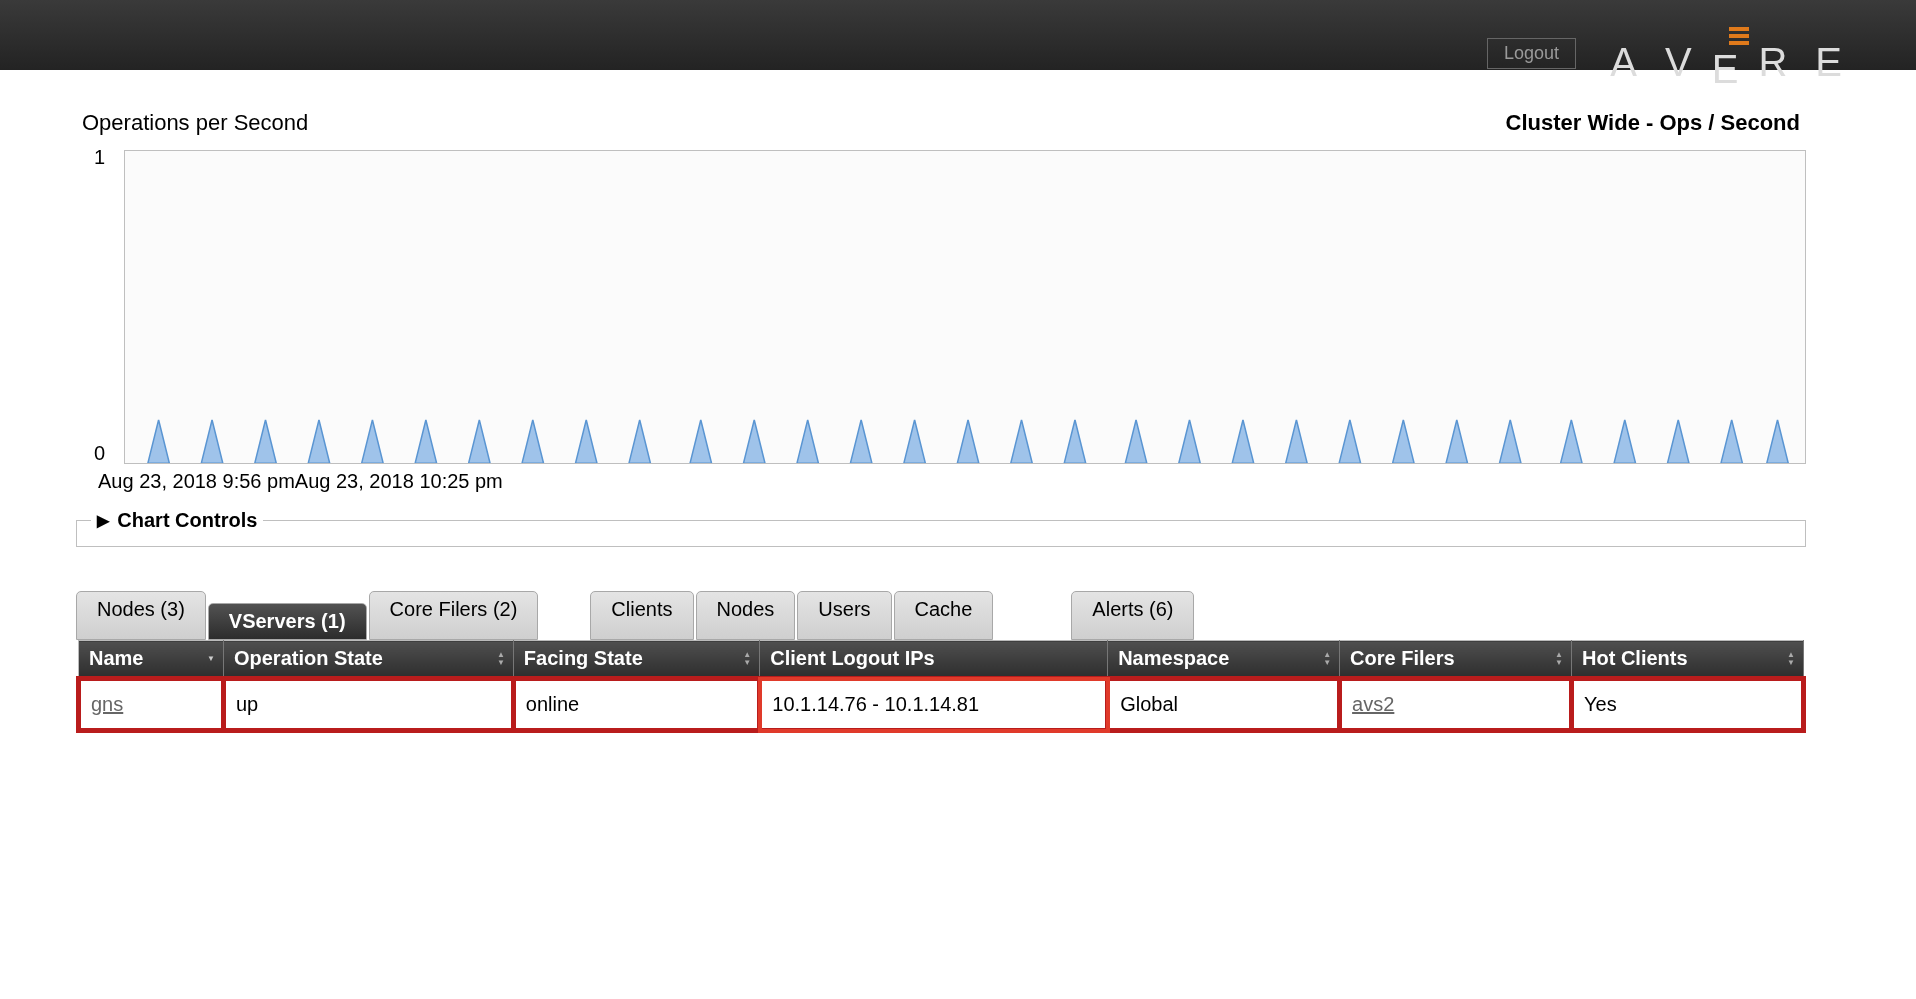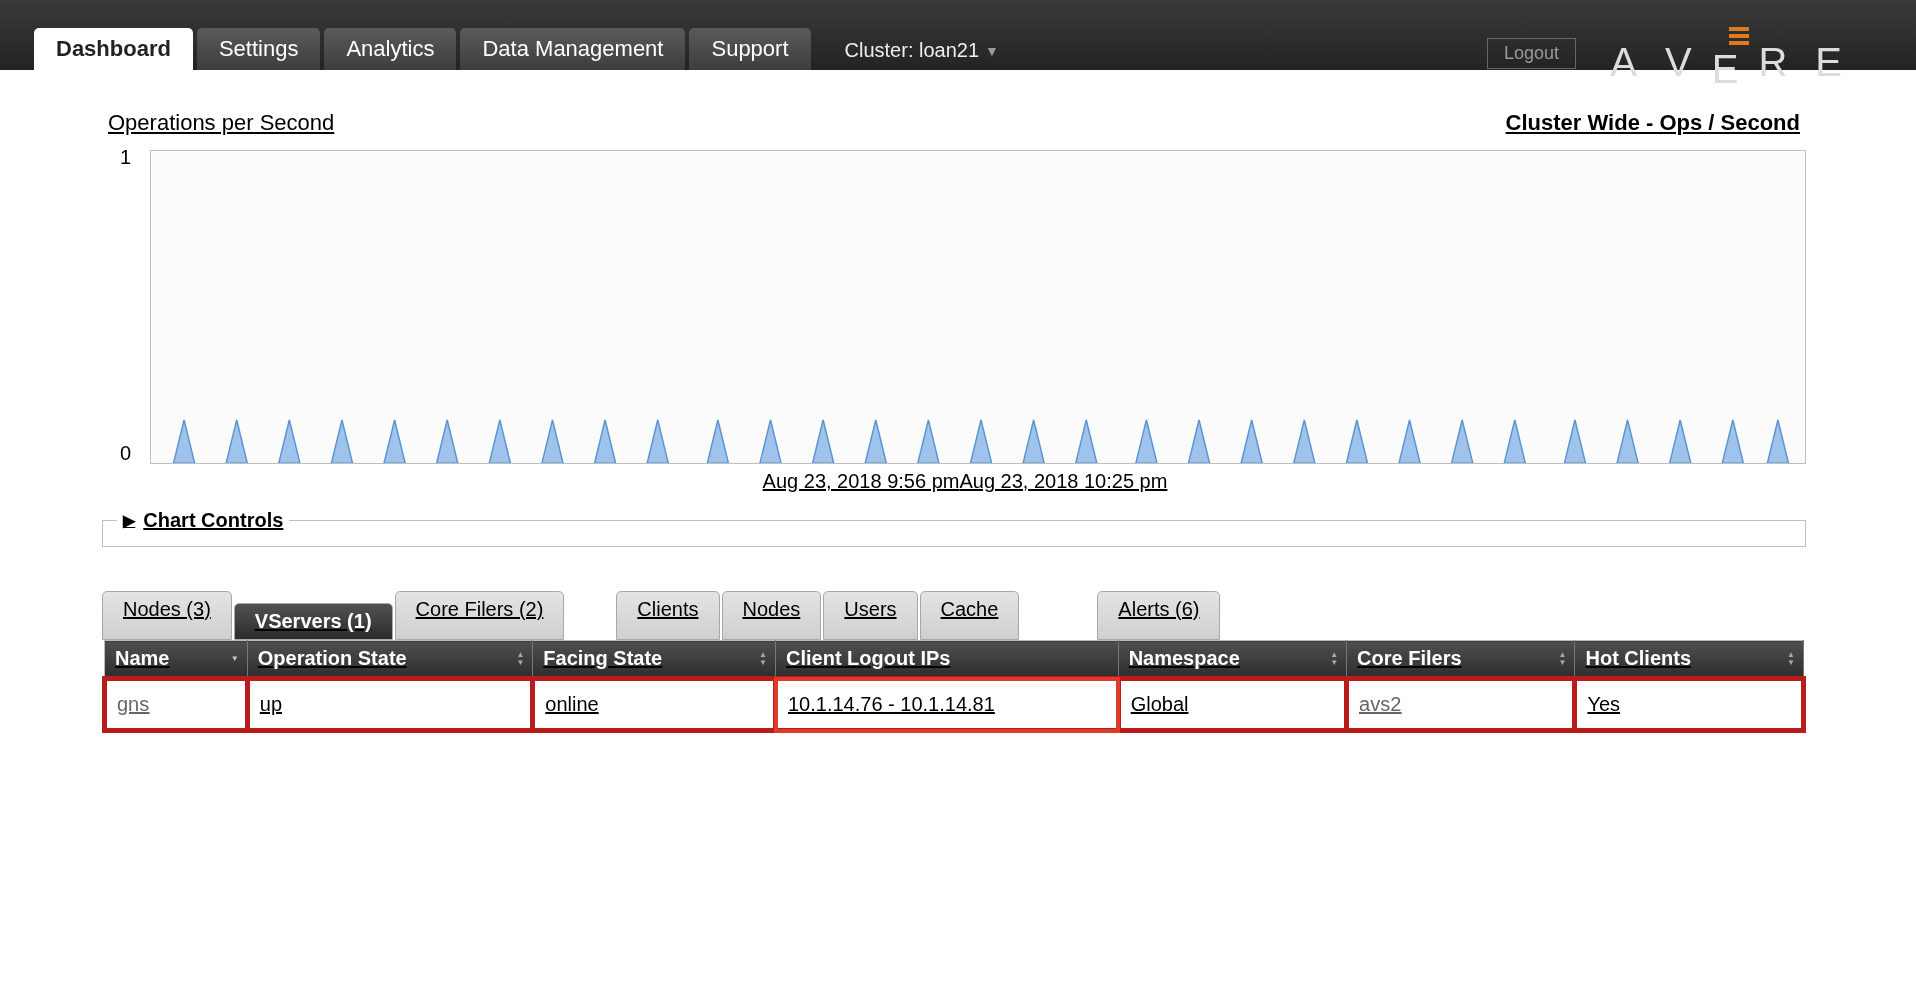--- a/index.html
+++ b/index.html
@@ -14,31 +14,31 @@
   .brand-accent .bars span{width:20px;height:4px;background:#e07a1b;}
   .brand-accent .stem{font-family:inherit;}
 
   .navrow{position:absolute;bottom:0;left:34px;display:flex;align-items:flex-end;}
   .navtab{background:linear-gradient(#5a5a5a,#3d3d3d);color:#fff;font-size:22px;padding:8px 22px;border-radius:5px 5px 0 0;margin-right:4px;cursor:pointer;white-space:nowrap;}
   .navtab.active{background:#fff;color:#222;font-weight:700;}
   .cluster-label{color:#eee;font-size:20px;margin-left:30px;margin-bottom:8px;display:flex;align-items:center;cursor:pointer;}
   .cluster-label .tri{margin-left:6px;color:#9a9a9a;font-size:14px;}
 
   
-  .content{padding:40px 110px 0 102px;text-decoration:underline;}
+  .content{padding:40px 110px 0 76px;}
   .titlebar{display:flex;justify-content:space-between;font-size:22px;margin-bottom:14px;padding:0 6px;}
   .titlebar .right{font-weight:700;}
 
   .chart-shell{position:relative;}
   .ylab{position:absolute;left:18px;font-size:20px;}
   .ylab.t{top:-4px;}
   .ylab.b{top:292px;}
   .chartbox{margin-left:48px;height:314px;border:1px solid #bfbfbf;background:#fbfbfb;position:relative;overflow:hidden;}
   .spikes{position:absolute;bottom:0;left:0;width:100%;height:48px;}
-  .xlabels{margin-left:22px;display:flex;justify-content:center;font-size:20px;margin-top:6px;}
+  .xlabels{margin-left:22px;display:flex;justify-content:flex-start;font-size:20px;margin-top:6px;}
 
   .controls-fieldset{margin-top:16px;border:1px solid #bfbfbf;padding:4px 10px 10px 10px;position:relative;}
   .controls-legend{background:#fff;padding:0 6px;margin-left:4px;font-size:20px;font-weight:700;display:inline-flex;align-items:center;cursor:pointer;}
   .controls-legend .tri{font-size:16px;margin-right:8px;}
 
   
   .bottabs{margin-top:44px;display:flex;}
   .bottab{background:linear-gradient(#e4e4e4,#cfcfcf);border:1px solid #a8a8a8;font-size:20px;padding:6px 20px;border-radius:5px 5px 0 0;margin-right:2px;cursor:pointer;white-space:nowrap;}
   .bottab.active{background:linear-gradient(#525252,#2c2c2c);color:#fff;font-weight:700;margin-top:12px;}
   .tabgap{width:50px;}
@@ -67,31 +67,20 @@
           <span></span>
           <span></span>
           <span></span>
         </span>
       <span class="stem">E</span>
     </span>
     <span>R</span>
     <span>E</span>
   </div>
 
-  <div class="navrow">
-    <div class="navtab active">Dashboard</div>
-    <div class="navtab">Settings</div>
-    <div class="navtab">Analytics</div>
-    <div class="navtab">Data Management</div>
-    <div class="navtab">Support</div>
-    <div class="cluster-label">
-      <span>Cluster:</span>&nbsp;<span>loan21</span>
-      <span class="tri">▼</span>
-    </div>
-  </div>
 </div>
 
 <div class="content">
 
   <div class="titlebar">
     <div>Operations per Second</div>
     <div class="right">Cluster Wide - Ops / Second</div>
   </div>
 
   <div class="chart-shell">

